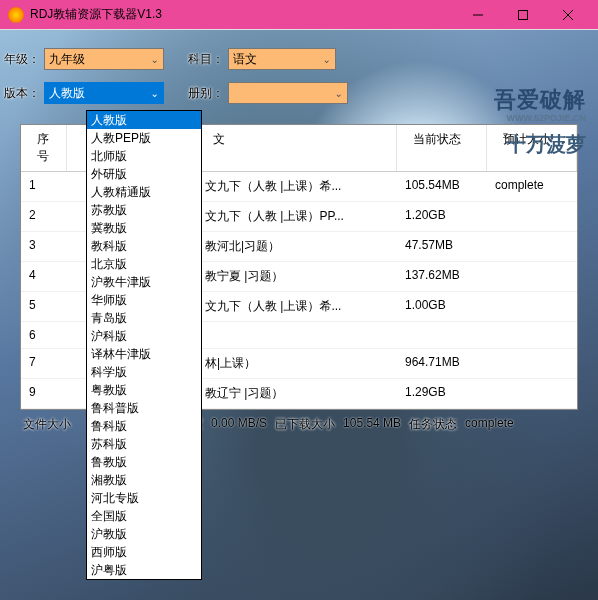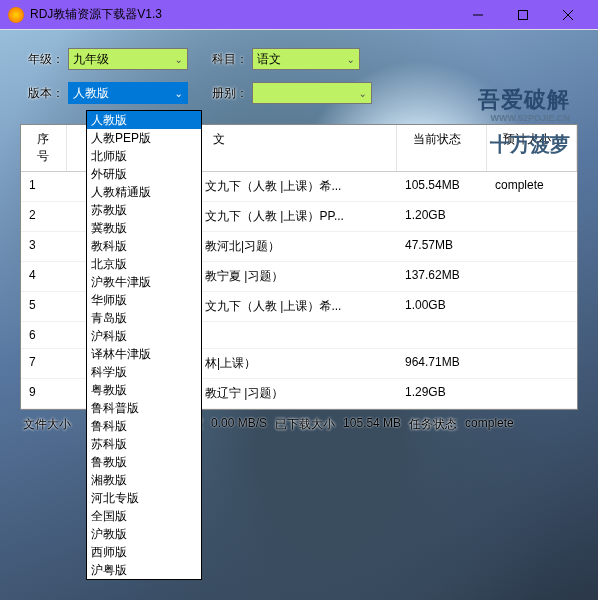--- a/index.html
+++ b/index.html
@@ -1,33 +1,33 @@
 <!DOCTYPE html>
 <html><head>
 <meta charset="utf-8">
 <style>
 *{box-sizing:border-box;margin:0;padding:0;font-family:"Microsoft YaHei","SimSun",sans-serif;font-size:12px}
 body{width:598px;height:600px;background:linear-gradient(135deg,#8bb5d6 0%,#6a8ca8 30%,#4a5f7a 60%,#2d3d52 100%);overflow:hidden;position:relative}
 .bg-art{position:absolute;inset:0;background:radial-gradient(ellipse at 55% 75%,#3a4d5f 15%,transparent 50%),radial-gradient(circle at 70% 30%,#c8dff0 8%,transparent 20%),radial-gradient(ellipse at 45% 40%,#5a7a92 20%,transparent 60%),linear-gradient(160deg,#9ec4e0 0%,#5877a0 45%,#2a3848 100%)}
-.titlebar{position:relative;height:30px;background:#8b5cf6;display:flex;align-items:center;padding:0 8px;z-index:10;border-bottom:1px solid #e0e0e0}
+.titlebar{position:relative;height:30px;background:#ec4899;display:flex;align-items:center;padding:0 8px;z-index:10;border-bottom:1px solid #e0e0e0}
 .titlebar .app-icon{width:16px;height:16px;margin-right:6px;background:radial-gradient(circle,#ffd700 0%,#ff8c00 60%,#8b4513 100%);border-radius:50%}
 .titlebar .title{flex:1;color:#000}
 .titlebar .win-btns{display:flex}
 .titlebar .win-btn{width:45px;height:30px;display:flex;align-items:center;justify-content:center;color:#000;cursor:pointer}
-.controls{position:relative;z-index:5;padding:18px 20px 8px 28px}
+.controls{position:relative;z-index:5;padding:18px 20px 8px 4px}
 .row{display:flex;align-items:center;margin-bottom:12px}
 .label{color:#000;margin-right:4px;text-shadow:0 0 2px #fff,0 0 3px #fff}
-.select{height:22px;border:1px solid #767676;background:#bef264;padding:0 4px;display:flex;align-items:center;justify-content:space-between;cursor:pointer}
+.select{height:22px;border:1px solid #767676;background:#fdba74;padding:0 4px;display:flex;align-items:center;justify-content:space-between;cursor:pointer}
 .select .arrow{font-size:10px;color:#555}
 .select.highlight{background:#0078d7;color:#fff;border-color:#0078d7}
 .sel-grade{width:120px;margin-right:24px}
 .sel-subject{width:108px}
 .sel-version{width:120px;margin-right:24px}
 .sel-volume{width:120px}
-.brand{position:absolute;right:28px;top:55px;text-align:right;color:#2b4a6f;font-weight:bold}
+.brand{position:absolute;right:12px;top:55px;text-align:right;color:#2b4a6f;font-weight:bold}
 .brand .cn{font-size:22px;letter-spacing:1px}
 .brand .en{font-size:9px;color:#5a7590;margin-top:-2px}
 .brand .sub{font-size:20px;color:#3a5a7a;margin-top:8px}
 .table-wrap{position:relative;margin:0 20px;background:#fff;border:1px solid #888;z-index:4}
 .table-head{display:flex;border-bottom:1px solid #ccc;background:#fff}
 .th{padding:6px 16px;border-right:1px solid #e5e5e5;color:#000}
 .th.idx{width:46px}
 .th.name{flex:1;min-width:0;overflow:hidden;white-space:nowrap;text-indent:130px}
 .th.size{width:90px}
 .th.status{width:90px}

